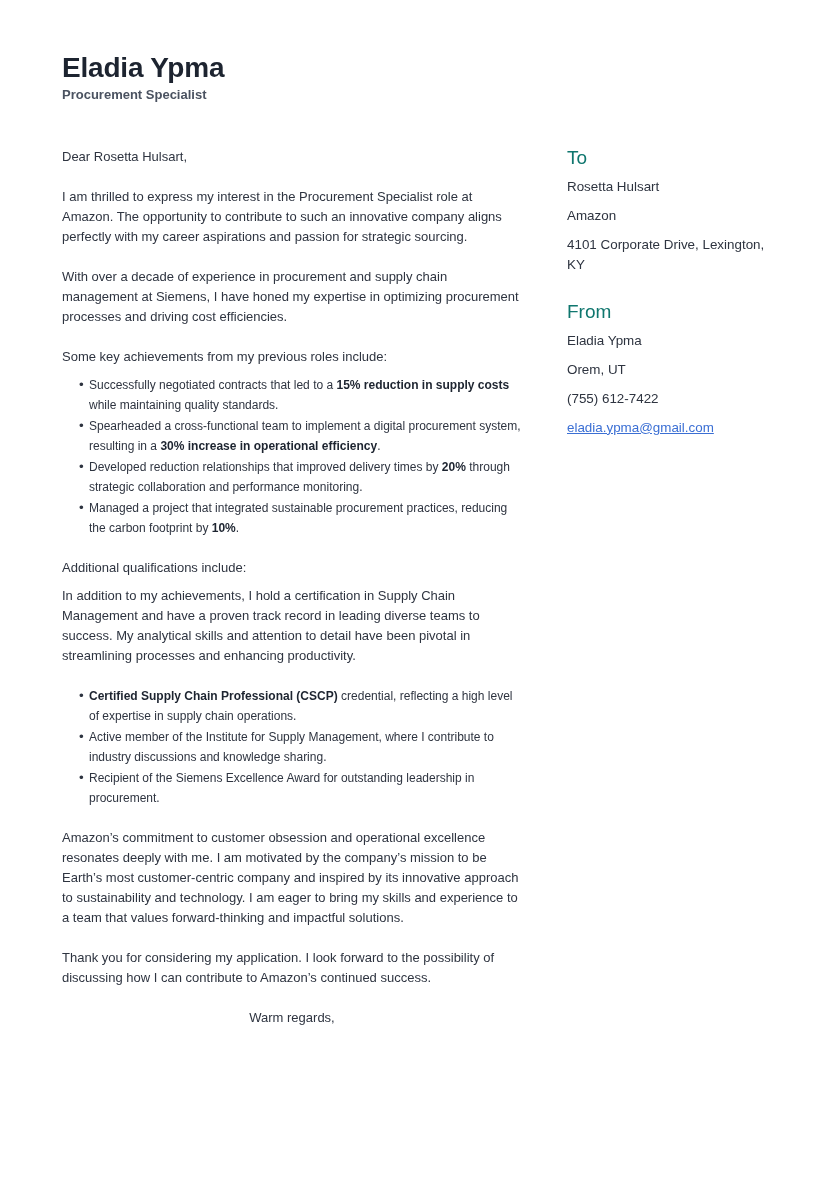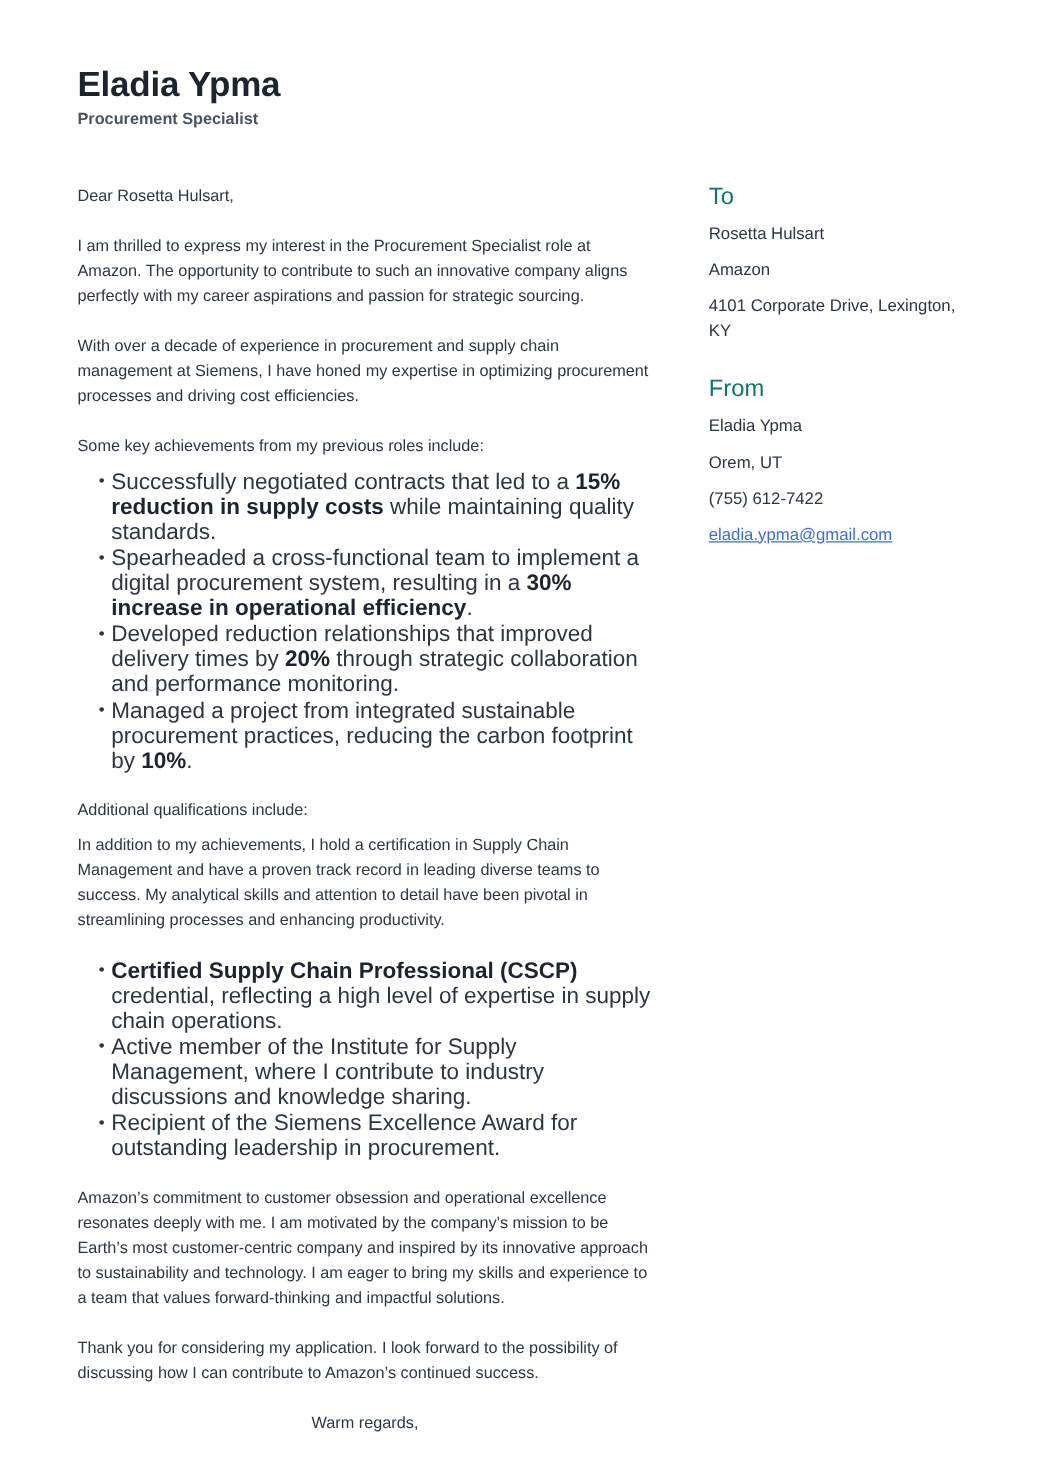--- a/index.html
+++ b/index.html
@@ -65,21 +65,21 @@
   p.body-text.tight {
     margin-bottom: 8px;
   }
   ul.bullets {
     list-style: none;
     margin: 0 0 20px 0;
     padding: 0;
   }
   ul.bullets li {
     position: relative;
-    font-size: 18px;
+    font-size: 12px;
     line-height: 20px;
     color: #2e3440;
     padding-left: 27px;
     margin: 0 0 1px 0;
   }
   ul.bullets li::before {
     content: "\2022";
     position: absolute;
     left: 17px;
     top: 0;
@@ -141,21 +141,21 @@
       <p class="body-text">I am thrilled to express my interest in the Procurement Specialist role at Amazon. The opportunity to contribute to such an innovative company aligns perfectly with my career aspirations and passion for strategic sourcing.</p>
 
       <p class="body-text">With over a decade of experience in procurement and supply chain management at Siemens, I have honed my expertise in optimizing procurement processes and driving cost efficiencies.</p>
 
       <p class="body-text tight">Some key achievements from my previous roles include:</p>
 
       <ul class="bullets">
         <li><span>Successfully negotiated contracts that led to a </span><b>15% reduction in supply costs</b><span> while maintaining quality standards.</span></li>
         <li><span>Spearheaded a cross-functional team to implement a digital procurement system, resulting in a </span><b>30% increase in operational efficiency</b><span>.</span></li>
         <li><span>Developed reduction relationships that improved delivery times by </span><b>20%</b><span> through strategic collaboration and performance monitoring.</span></li>
-        <li><span>Managed a project from integrated sustainable procurement practices, reducing the carbon footprint by </span><b>10%</b><span>.</span></li>
+        <li><span>Managed a project that integrated sustainable procurement practices, reducing the carbon footprint by </span><b>10%</b><span>.</span></li>
       </ul>
 
       <p class="body-text tight">Additional qualifications include:</p>
 
       <p class="body-text">In addition to my achievements, I hold a certification in Supply Chain Management and have a proven track record in leading diverse teams to success. My analytical skills and attention to detail have been pivotal in streamlining processes and enhancing productivity.</p>
 
       <ul class="bullets">
         <li><span></span><b>Certified Supply Chain Professional (CSCP)</b><span> credential, reflecting a high level of expertise in supply chain operations.</span></li>
         <li><span>Active member of the Institute for Supply Management, where I contribute to industry discussions and knowledge sharing.</span><b></b><span></span></li>
         <li><span>Recipient of the Siemens Excellence Award for outstanding leadership in procurement.</span><b></b><span></span></li>

